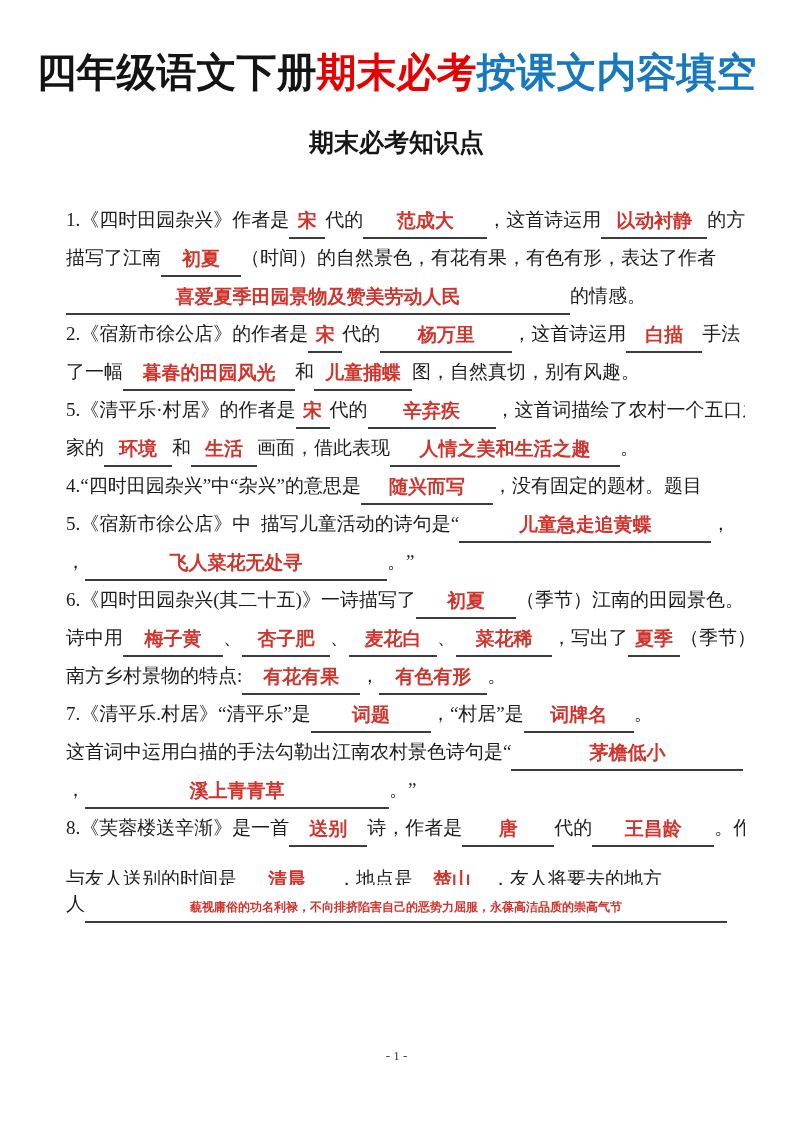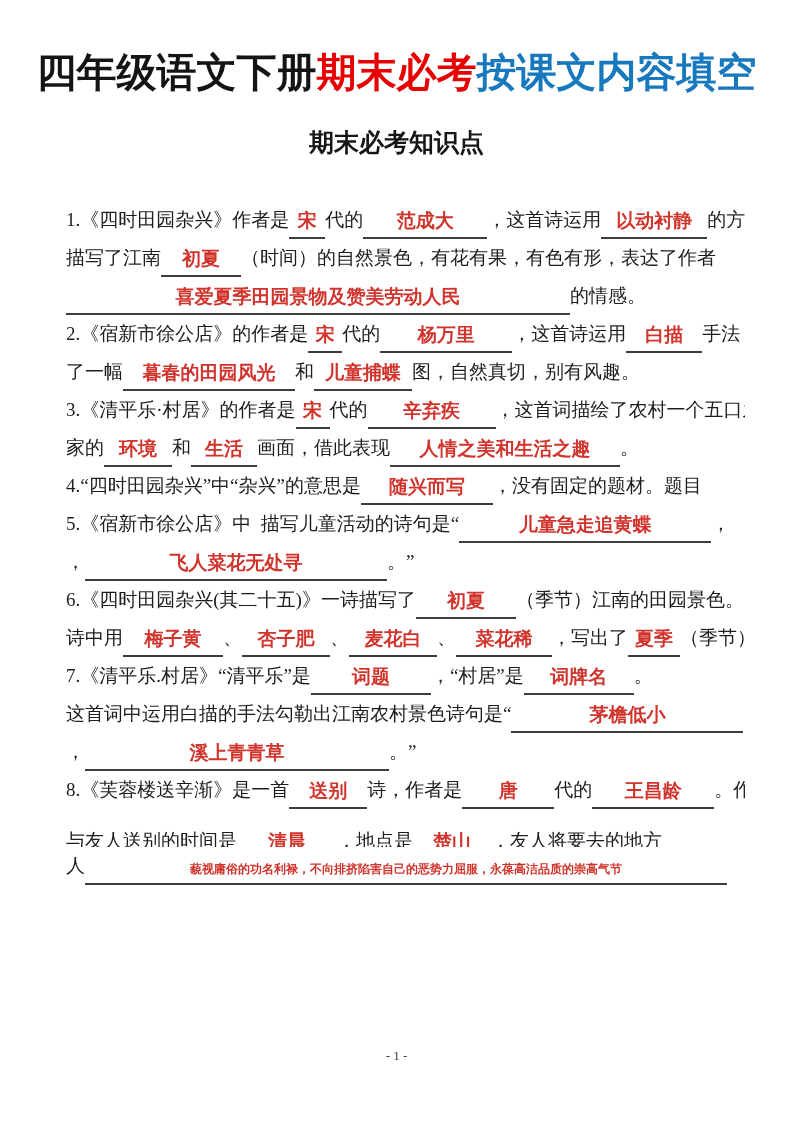--- a/index.html
+++ b/index.html
@@ -96,27 +96,28 @@
   </h1>
 
   <div class="doc-subtitle">期末必考知识点</div>
 
   <div class="content" id="content">
       <div class="line"><span class="plain">1.《四时田园杂兴》作者是</span><span class="blank" style="min-width: 30px;"><span class="answer">宋</span></span><span class="plain">代的</span><span class="blank" style="min-width: 118px;"><span class="answer">范成大</span></span><span class="plain">，这首诗运用</span><span class="blank" style="min-width: 100px;"><span class="answer">以动衬静</span></span><span class="plain">的方法，</span></div>
       <div class="line"><span class="plain">描写了江南</span><span class="blank" style="min-width: 74px;"><span class="answer">初夏</span></span><span class="plain">（时间）的自然景色，有花有果，有色有形，表达了作者</span></div>
       <div class="line"><span class="blank" style="min-width: 498px;"><span class="answer">喜爱夏季田园景物及赞美劳动人民</span></span><span class="plain">的情感。</span></div>
       <div class="line"><span class="plain">2.《宿新市徐公店》的作者是</span><span class="blank" style="min-width: 28px;"><span class="answer">宋</span></span><span class="plain">代的</span><span class="blank" style="min-width: 126px;"><span class="answer">杨万里</span></span><span class="plain">，这首诗运用</span><span class="blank" style="min-width: 70px;"><span class="answer">白描</span></span><span class="plain">手法，描绘</span></div>
       <div class="line"><span class="plain">了一幅</span><span class="blank" style="min-width: 166px;"><span class="answer">暮春的田园风光</span></span><span class="plain">和</span><span class="blank" style="min-width: 92px;"><span class="answer">儿童捕蝶</span></span><span class="plain">图，自然真切，别有风趣。</span></div>
-      <div class="line"><span class="plain">3.《清平乐·村居》的作者是</span><span class="blank" style="min-width: 28px;"><span class="answer">宋</span></span><span class="plain">代的</span><span class="blank" style="min-width: 122px;"><span class="answer">辛弃疾</span></span><span class="plain">，这首词描绘了农村一个五口之</span></div>
+      <div class="line"><span class="plain">5.《清平乐·村居》的作者是</span><span class="blank" style="min-width: 28px;"><span class="answer">宋</span></span><span class="plain">代的</span><span class="blank" style="min-width: 122px;"><span class="answer">辛弃疾</span></span><span class="plain">，这首词描绘了农村一个五口之</span></div>
       <div class="line"><span class="plain">家的</span><span class="blank" style="min-width: 62px;"><span class="answer">环境</span></span><span class="plain">和</span><span class="blank" style="min-width: 60px;"><span class="answer">生活</span></span><span class="plain">画面，借此表现</span><span class="blank" style="min-width: 224px;"><span class="answer">人情之美和生活之趣</span></span><span class="plain">。</span></div>
       <div class="line"><span class="plain">4.“四时田园杂兴”中“杂兴”的意思是</span><span class="blank" style="min-width: 126px;"><span class="answer">随兴而写</span></span><span class="plain">，没有固定的题材。题目</span></div>
       <div class="line"><span class="plain">5.《宿新市徐公店》中  描写儿童活动的诗句是“</span><span class="blank" style="min-width: 246px;"><span class="answer">儿童急走追黄蝶</span></span><span class="plain">，</span></div>
       <div class="line"><span class="plain">，</span><span class="blank" style="min-width: 296px;"><span class="answer">飞人菜花无处寻</span></span><span class="plain">。”</span></div>
       <div class="line"><span class="plain">6.《四时田园杂兴(其二十五)》一诗描写了</span><span class="blank" style="min-width: 94px;"><span class="answer">初夏</span></span><span class="plain">（季节）江南的田园景色。</span></div>
       <div class="line"><span class="plain">诗中用</span><span class="blank" style="min-width: 94px;"><span class="answer">梅子黄</span></span><span class="plain">、</span><span class="blank" style="min-width: 82px;"><span class="answer">杏子肥</span></span><span class="plain">、</span><span class="blank" style="min-width: 82px;"><span class="answer">麦花白</span></span><span class="plain">、</span><span class="blank" style="min-width: 90px;"><span class="answer">菜花稀</span></span><span class="plain">，写出了</span><span class="blank" style="min-width: 46px;"><span class="answer">夏季</span></span><span class="plain">（季节）</span></div>
+      <div class="line"><span class="plain">南方乡村景物的特点:</span><span class="blank" style="min-width: 112px;"><span class="answer">有花有果</span></span><span class="plain">，</span><span class="blank" style="min-width: 102px;"><span class="answer">有色有形</span></span><span class="plain">。</span></div>
       <div class="line"><span class="plain">7.《清平乐.村居》“清平乐”是</span><span class="blank" style="min-width: 114px;"><span class="answer">词题</span></span><span class="plain">，“村居”是</span><span class="blank" style="min-width: 104px;"><span class="answer">词牌名</span></span><span class="plain">。</span></div>
       <div class="line"><span class="plain">这首词中运用白描的手法勾勒出江南农村景色诗句是“</span><span class="blank" style="min-width: 226px;"><span class="answer">茅檐低小</span></span><span class="plain">，</span></div>
       <div class="line"><span class="plain">，</span><span class="blank" style="min-width: 298px;"><span class="answer">溪上青青草</span></span><span class="plain">。”</span></div>
       <div class="line"><span class="plain">8.《芙蓉楼送辛渐》是一首</span><span class="blank" style="min-width: 72px;"><span class="answer">送别</span></span><span class="plain">诗，作者是</span><span class="blank" style="min-width: 86px;"><span class="answer">唐</span></span><span class="plain">代的</span><span class="blank" style="min-width: 116px;"><span class="answer">王昌龄</span></span><span class="plain">。作者</span></div>
       <div class="line"><span class="plain">与友人送别的时间是</span><span class="blank" style="min-width: 94px; margin-top: 16px;"><span class="answer">清晨</span></span><span class="plain">，地点是</span><span class="blank" style="min-width: 72px;"><span class="answer">楚山</span></span><span class="plain">，友人将要去的地方</span></div>
       <div class="line tight"><span class="plain">人</span><span class="blank" style="min-width: 640px;"><span class="answer">藐视庸俗的功名利禄，不向排挤陷害自己的恶势力屈服，永葆高洁品质的崇高气节</span></span></div>
     </div>
 
   <div class="page-number">- 1 -</div>
 

